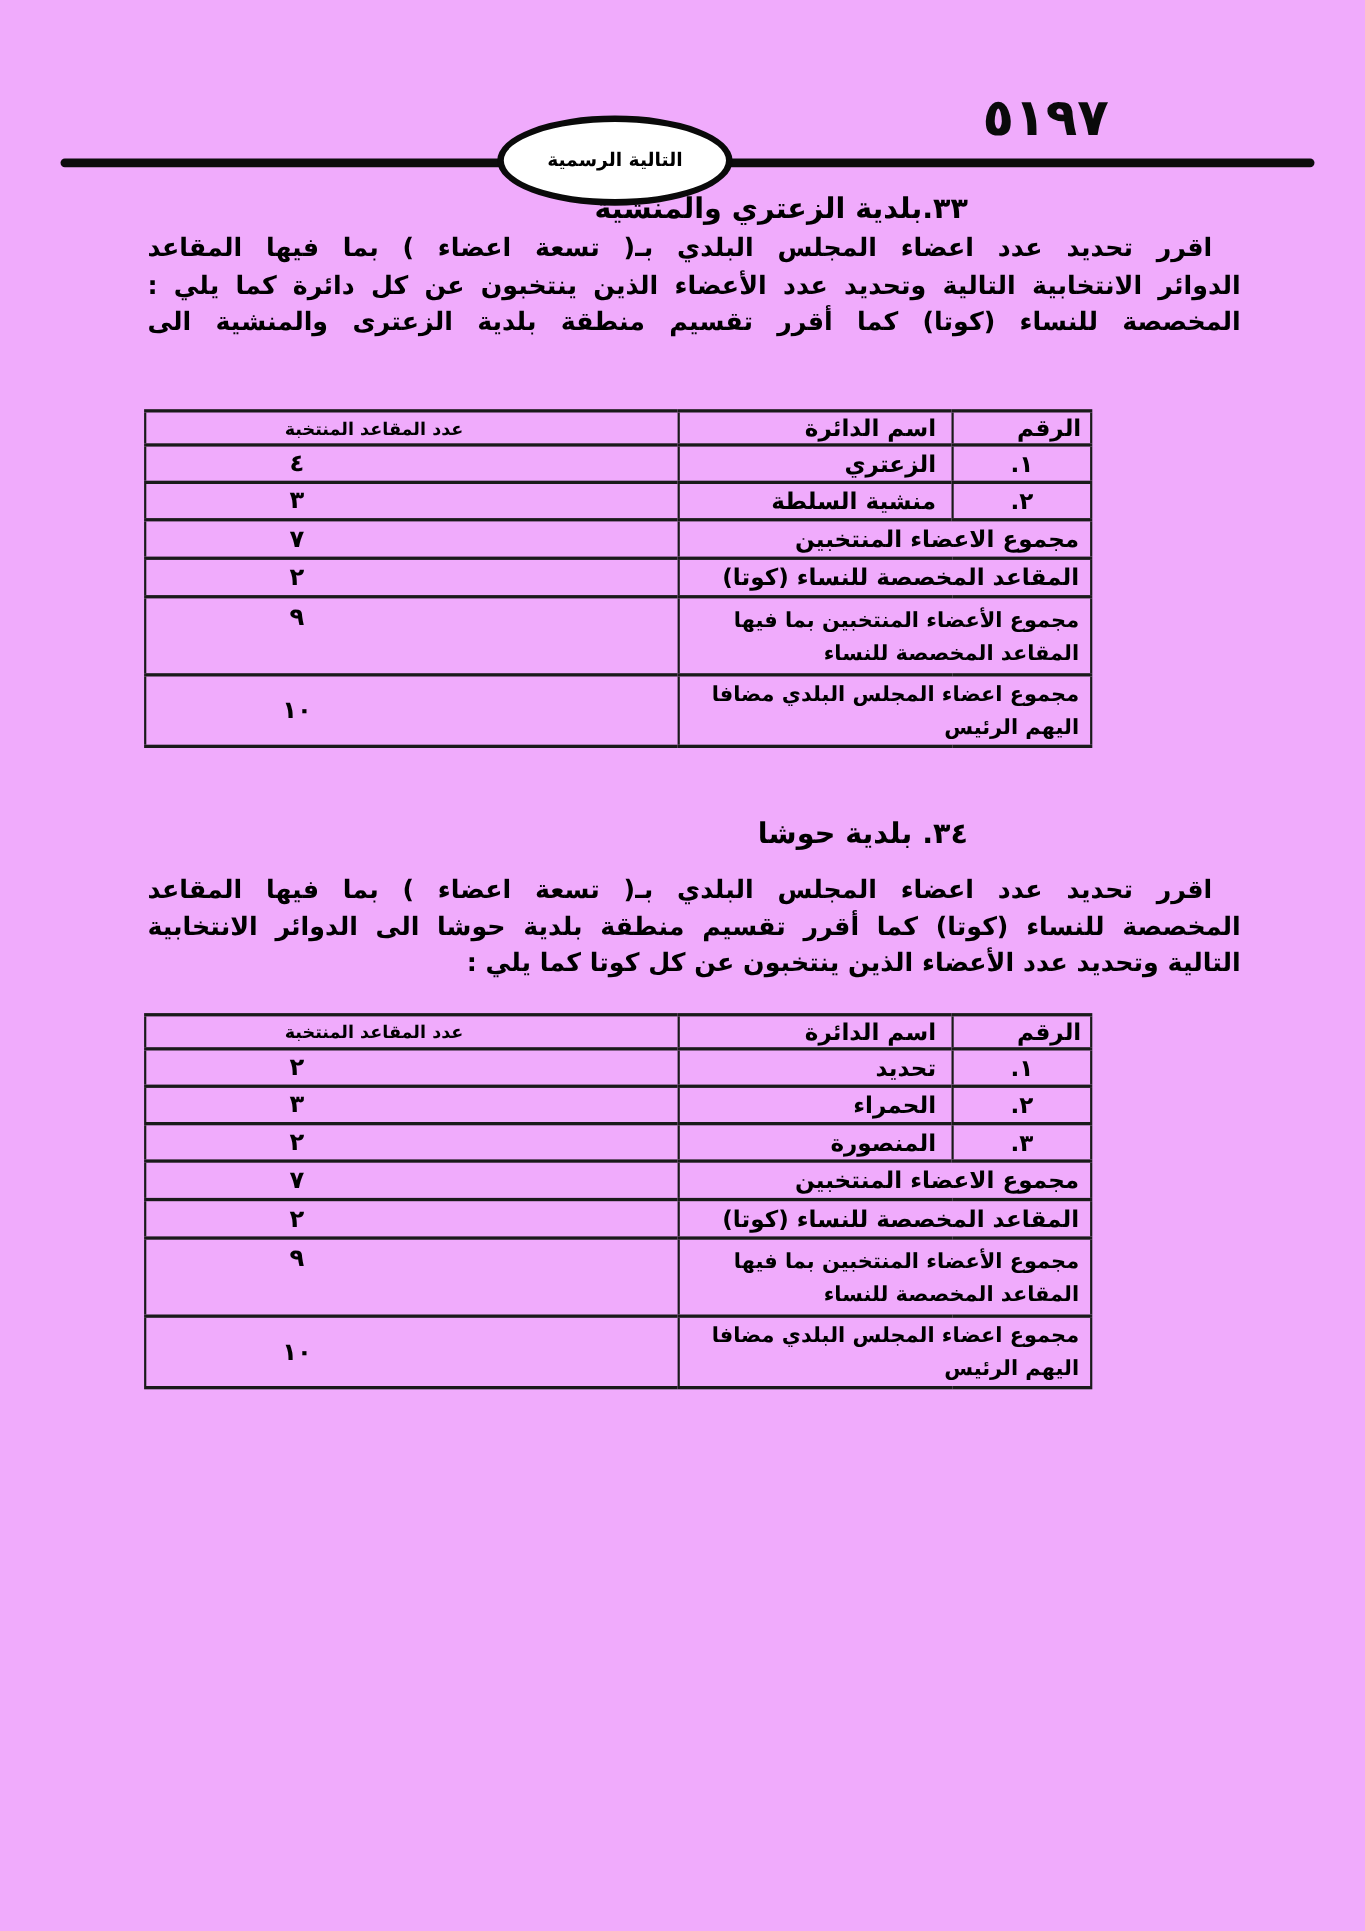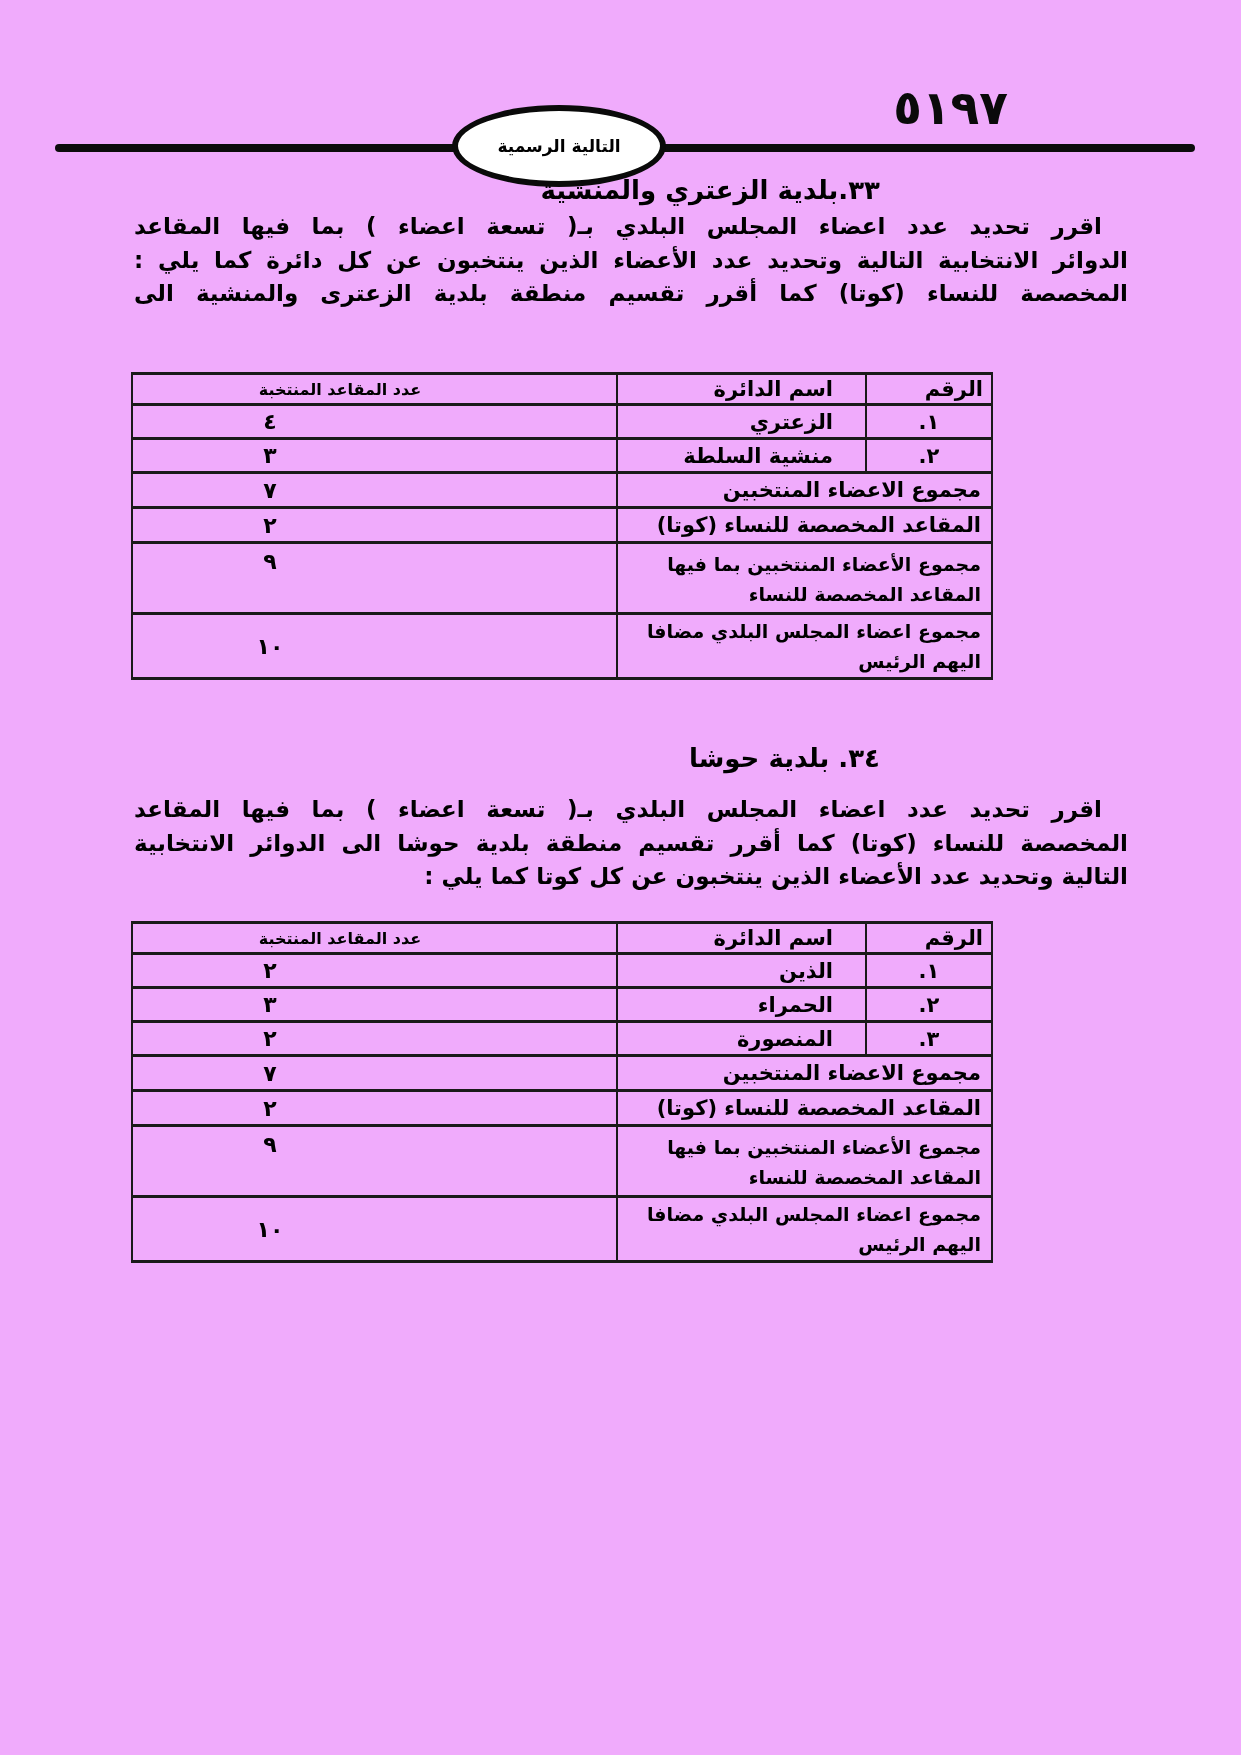--- a/index.html
+++ b/index.html
@@ -51,21 +51,21 @@
     border-left:2px solid #1a1a1a; border-right:2px solid #1a1a1a;
     border-top:3px solid #1a1a1a; border-bottom:3px solid #1a1a1a;
     vertical-align:middle; overflow:hidden;
   }
   tr.hrow td{height:26px;}
   tr.drow td{height:29px;}
   tr.tall td{height:62px; vertical-align:top; padding-top:5px;}
   tr.lastr td{height:29px;}
   .c-num{text-align:center; font-size:21px;}
   .c-num.h{text-align:right; padding-left:0; padding-right:8px;}
-  .c-name{text-align:right; padding-right:32px; font-size:21px;}
+  .c-name{text-align:right; padding-right:14px; font-size:21px;}
   .c-seats{text-align:center; padding-right:210px; font-size:22px;}
   .c-seats.h{padding-right:70px; font-size:16px;}
   .c-label{text-align:right; padding-right:10px; font-size:21px; line-height:30px;}
   .c-label.long{font-size:19px;}
 </style>
 </head>
 <body>
 
 <div class="page">
 
@@ -137,21 +137,21 @@
         <col class="col-seats">
       </colgroup>
     <tbody>
       <tr class="hrow">
         <td class="c-num h">الرقم</td>
         <td class="c-name">اسم الدائرة</td>
         <td class="c-seats h">عدد المقاعد المنتخبة</td>
       </tr>
       <tr class="drow">
         <td class="c-num">١.</td>
-        <td class="c-name">الذين</td>
+        <td class="c-name">تحديد</td>
         <td class="c-seats">٢</td>
       </tr>
       <tr class="drow">
         <td class="c-num">٢.</td>
         <td class="c-name">الحمراء</td>
         <td class="c-seats">٣</td>
       </tr>
       <tr class="drow">
         <td class="c-num">٣.</td>
         <td class="c-name">المنصورة</td>

